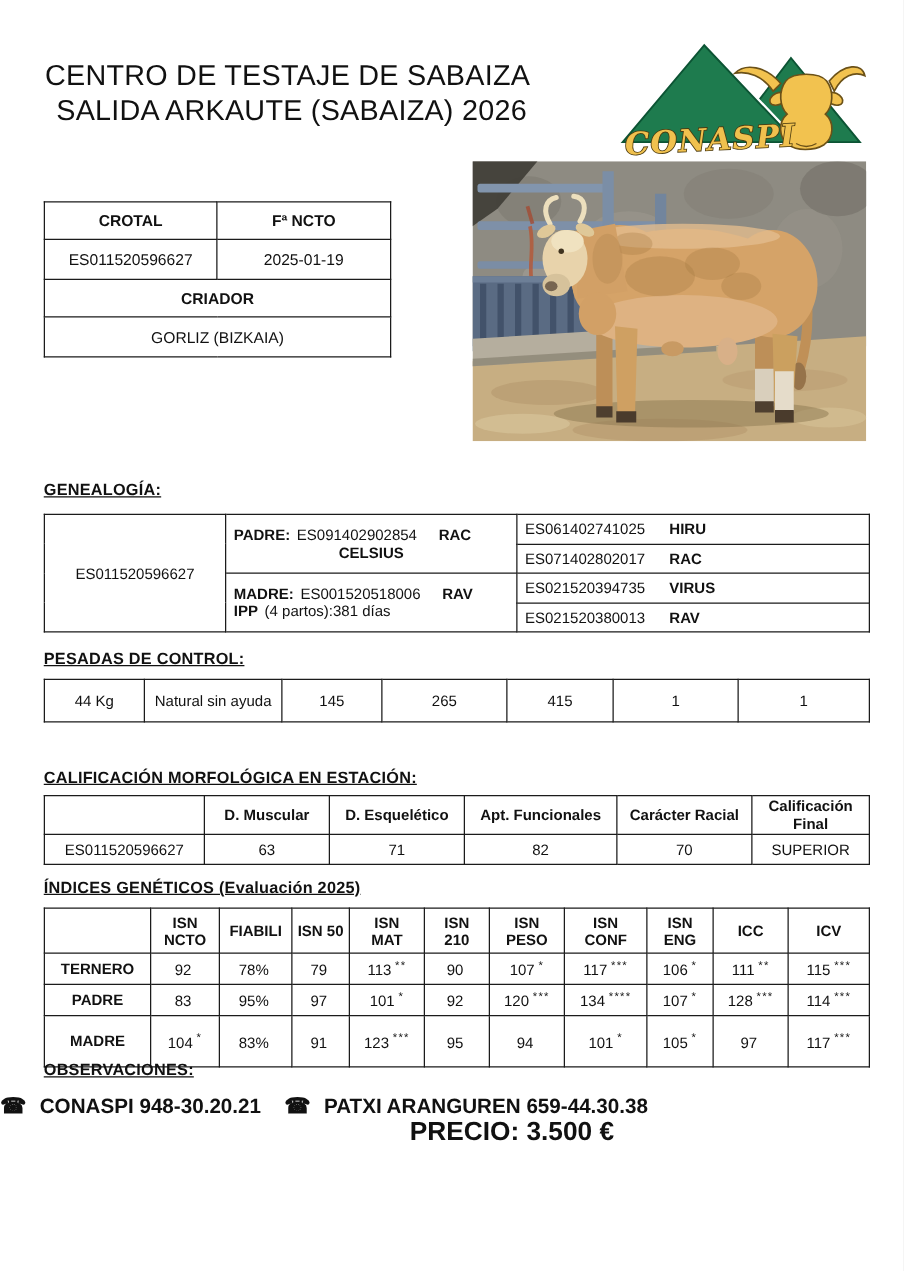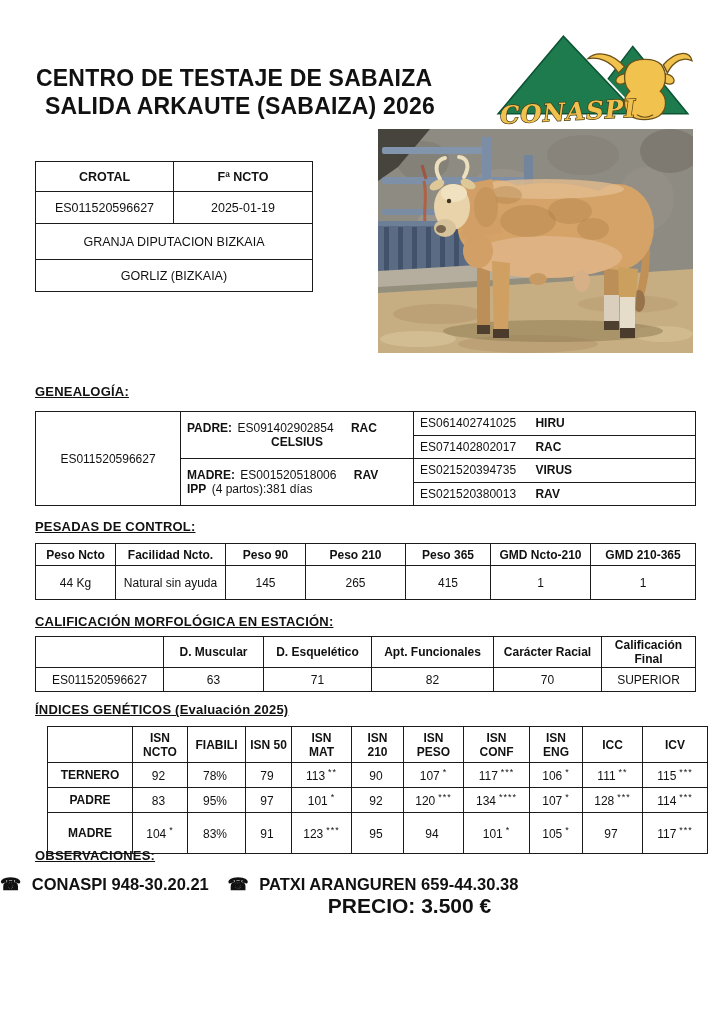--- a/index.html
+++ b/index.html
@@ -1,19 +1,19 @@
 <!DOCTYPE html>
 <html><head>
 <meta charset="utf-8">
 <style>
   html,body{margin:0;padding:0;background:#e8e8e8;}
   .page{position:relative;width:723px;height:1024px;background:#ffffff;overflow:hidden;
         font-family:"Liberation Sans",sans-serif;color:#111;}
   
-  .title{position:absolute;left:36px;top:64px;font-size:23px;font-weight:bold;line-height:28px;letter-spacing:.2px;}
+  .title{position:absolute;left:36px;top:46px;font-size:23px;font-weight:normal;line-height:28px;letter-spacing:.2px;}
   .title .l2{padding-left:9px;}
   .logo{position:absolute;left:494px;top:26px;width:200px;height:102px;}
   
   table{border-collapse:collapse;table-layout:fixed;position:absolute;background:#fff;}
   td,th{border:1.6px solid #1b1b1b;font-size:12px;text-align:center;vertical-align:middle;
         padding:1px 2px;overflow:hidden;font-weight:normal;}
   th{font-weight:bold;white-space:pre-line;}
   .sec{position:absolute;left:35px;font-size:13px;font-weight:bold;text-decoration:underline;letter-spacing:.2px;}
   
   .info{left:35px;top:161px;width:277px;}
@@ -26,21 +26,21 @@
   .gen .anim{text-align:center;}
   .gen .abuelo .nm{font-weight:bold;margin-left:16px;}
   .gen .pline b{margin-right:2px;}
   .gen .code{font-weight:bold;margin-left:14px;}
   .gen .cname{text-align:center;font-weight:bold;}
   
   .pes{left:35px;top:543px;width:660px;}
   
   .cal{left:35px;top:636px;width:660px;}
   
-  .ind{left:47px;top:726px;width:660px;}
+  .ind{left:35px;top:726px;width:660px;}
   .ind td .st{font-size:9px;vertical-align:super;margin-left:3px;letter-spacing:1px;}
   .ind .rowlab{font-weight:bold;}
   
   .contacts{position:absolute;left:0;width:723px;top:874px;font-weight:bold;font-size:16.5px;}
   .contacts .tel{font-size:17px;margin:0 6px 0 14px;}
   .price{position:absolute;left:0;width:723px;top:894px;text-align:center;font-weight:bold;font-size:21px;margin-left:48px;}
 </style>
 </head>
 <body>
 
@@ -75,22 +75,22 @@
       </colgroup>
     <tbody>
         <tr style="height:30px">
       <th>CROTAL</th>
       <th>Fª NCTO</th>
     </tr>
     <tr style="height:32px">
       <td>ES011520596627</td>
       <td>2025-01-19</td>
     </tr>
-    <tr style="height:36px">
-      <td colspan="2">GRANJA DIPUTACION BIZKAIA</td>
+    <tr style="height:30px">
+      <th colspan="2">CRIADOR</th>
     </tr>
     <tr style="height:32px">
       <td colspan="2">GORLIZ (BIZKAIA)</td>
     </tr>
   </tbody>
     </table>
 
   <svg class="photo" viewBox="0 0 315 224" preserveAspectRatio="none">
     <g>
       <rect x="0" y="0" width="315" height="148" fill="#8e8b82"></rect>
@@ -220,29 +220,20 @@
     <colgroup>
         <col style="width:80px">
         <col style="width:110px">
         <col style="width:80px">
         <col style="width:100px">
       <col style="width:85px">
         <col style="width:100px">
         <col style="width:105px">
       </colgroup>
     <tbody>
-        <tr style="height:22px">
-      <th>Peso Ncto</th>
-      <th>Facilidad Ncto.</th>
-      <th>Peso 90</th>
-      <th>Peso 210</th>
-      <th>Peso 365</th>
-      <th>GMD Ncto-210</th>
-      <th>GMD 210-365</th>
-    </tr>
     <tr style="height:34px">
       <td>44 Kg</td>
       <td>Natural sin ayuda</td>
       <td>145</td>
       <td>265</td>
       <td>415</td>
       <td>1</td>
       <td>1</td>
     </tr>
   </tbody>

